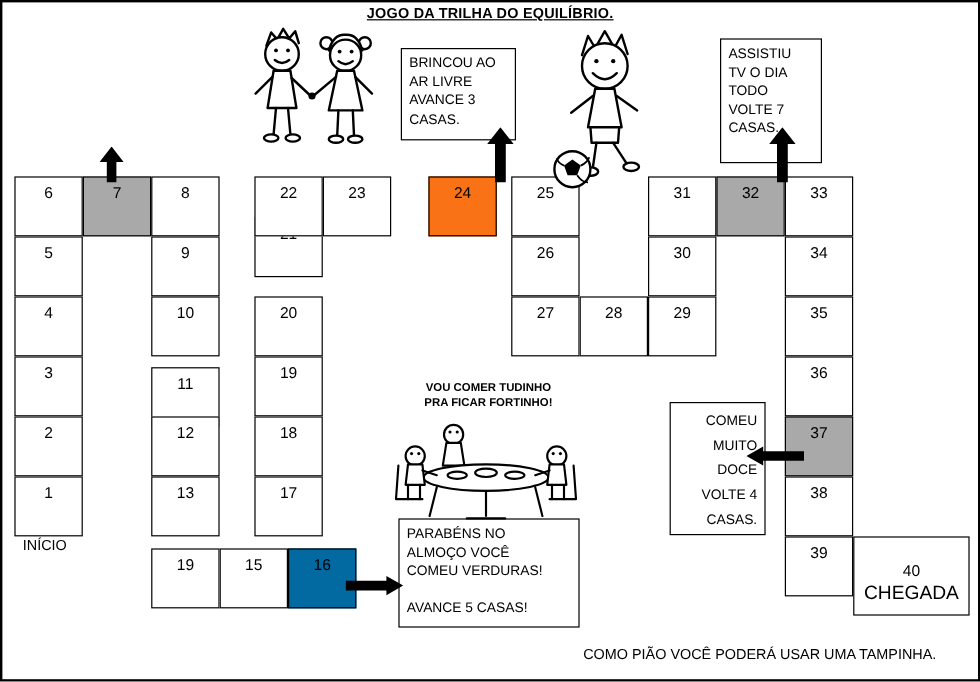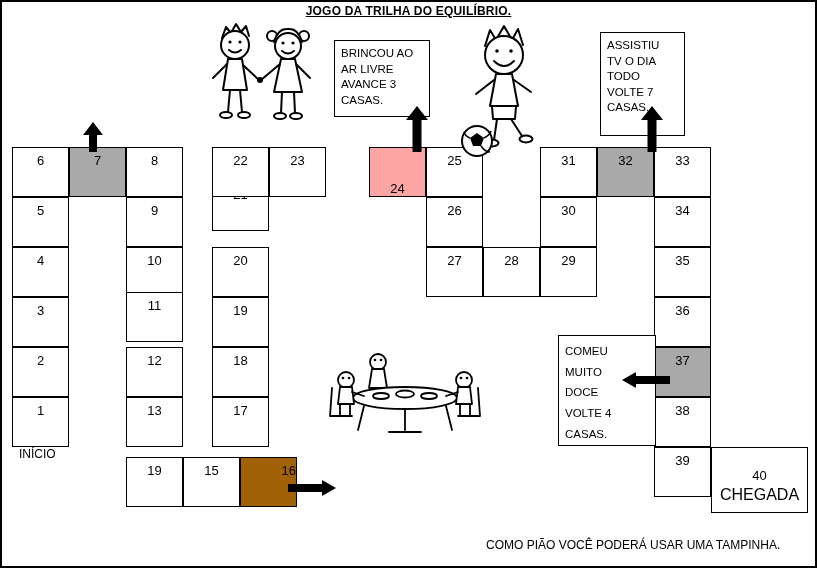--- a/index.html
+++ b/index.html
@@ -21,21 +21,21 @@
   .cell.finish { flex-direction:column; align-items:center; padding-top:11px; gap:3px; }
   .cell .cell-label { font-size:16px; }
   .inicio { position:absolute; left:17px; top:445px; font-size:12px; }
   .callout {
     position:absolute; border:1px solid #000; background:#fff;
     padding:5px 6px; font-size:11.5px; line-height:1.35; white-space:pre-line;
   }
   .co-video    { left:50px;  top:32px;  width:85px;  height:91px; }
   .co-brincou  { left:332px; top:38px;  width:96px;  height:77px; }
   .co-assistiu { left:598px; top:30px;  width:85px;  height:104px; }
-  .co-comeu    { left:556px; top:333px; width:98px;  height:111px; line-height:1.8; }
+  .co-comeu    { left:556px; top:333px; width:80px;  height:111px; line-height:1.8;text-align:right; }
   .co-parabens { left:330px; top:430px; width:151px; height:91px; }
   .speech {
     position:absolute; left:339px; top:316px; width:132px; text-align:center;
     font-weight:bold; font-size:9.5px; line-height:1.25; white-space:pre-line;
   }
   .footer { position:absolute; left:484px; top:536px; font-size:12px; }
   .arrow, .clipart { position:absolute; line-height:0; }
 </style>
 </head>
 <body>
@@ -68,36 +68,36 @@
       </div>
       <div class="cell" style="left: 124px; top: 145px;">
         <span>8</span>
       </div>
       <div class="cell" style="left: 124px; top: 195px;">
         <span>9</span>
       </div>
       <div class="cell" style="left: 124px; top: 245px;">
         <span>10</span>
       </div>
-      <div class="cell" style="left: 124px; top: 290px;">
+      <div class="cell" style="left: 124px; top: 304px;">
         <span>11</span>
       </div>
       <div class="cell" style="left: 124px; top: 345px;">
         <span>12</span>
       </div>
       <div class="cell" style="left: 124px; top: 395px;">
         <span>13</span>
       </div>
       <div class="cell" style="left: 124px; top: 455px;">
         <span>19</span>
       </div>
       <div class="cell" style="left: 181px; top: 455px;">
         <span>15</span>
       </div>
-      <div class="cell" style="left: 238px; top: 455px; background: #a16207; justify-content: flex-end;">
+      <div class="cell" style="left: 238px; top: 455px; background: #0369a1;">
         <span>16</span>
       </div>
       <div class="cell" style="left: 210px; top: 395px;">
         <span>17</span>
       </div>
       <div class="cell" style="left: 210px; top: 345px;">
         <span>18</span>
       </div>
       <div class="cell" style="left: 210px; top: 295px;">
         <span>19</span>
@@ -107,21 +107,21 @@
       </div>
       <div class="cell" style="left: 210px; top: 179px;">
         <span>21</span>
       </div>
       <div class="cell" style="left: 210px; top: 145px;">
         <span>22</span>
       </div>
       <div class="cell" style="left: 267px; top: 145px;">
         <span>23</span>
       </div>
-      <div class="cell" style="left: 367px; top: 145px; background: #fca5a5; align-items: flex-end;">
+      <div class="cell" style="left: 355px; top: 145px; background: #f97316;">
         <span>24</span>
       </div>
       <div class="cell" style="left: 424px; top: 145px;">
         <span>25</span>
       </div>
       <div class="cell" style="left: 424px; top: 195px;">
         <span>26</span>
       </div>
       <div class="cell" style="left: 424px; top: 245px;">
         <span>27</span>
@@ -177,21 +177,28 @@
   <div class="callout co-assistiu">ASSISTIU
 TV O DIA
 TODO
 VOLTE 7
 CASAS.</div>
   <div class="callout co-comeu">COMEU
 MUITO
 DOCE
 VOLTE 4
 CASAS.</div>
-
+  <div class="callout co-parabens">PARABÉNS NO
+ALMOÇO VOCÊ
+COMEU VERDURAS!
+
+AVANCE 5 CASAS!</div>
+
+  <div class="speech">VOU COMER TUDINHO
+PRA FICAR FORTINHO!</div>
 
   <div class="arrow" style="left:80px; top:120px;">
     <svg width="22" height="30" viewBox="0 0 22 30">
         <path d="M11 0 L21 13 L15 13 L15 30 L7 30 L7 13 L1 13 Z" fill="#000"></path>
       </svg>
   </div>
   <div class="arrow" style="left:403px; top:104px;">
     <svg width="24" height="46" viewBox="0 0 24 46">
         <path d="M12 0 L23 14 L16.5 14 L16.5 46 L7.5 46 L7.5 14 L1 14 Z" fill="#000"></path>
       </svg>

